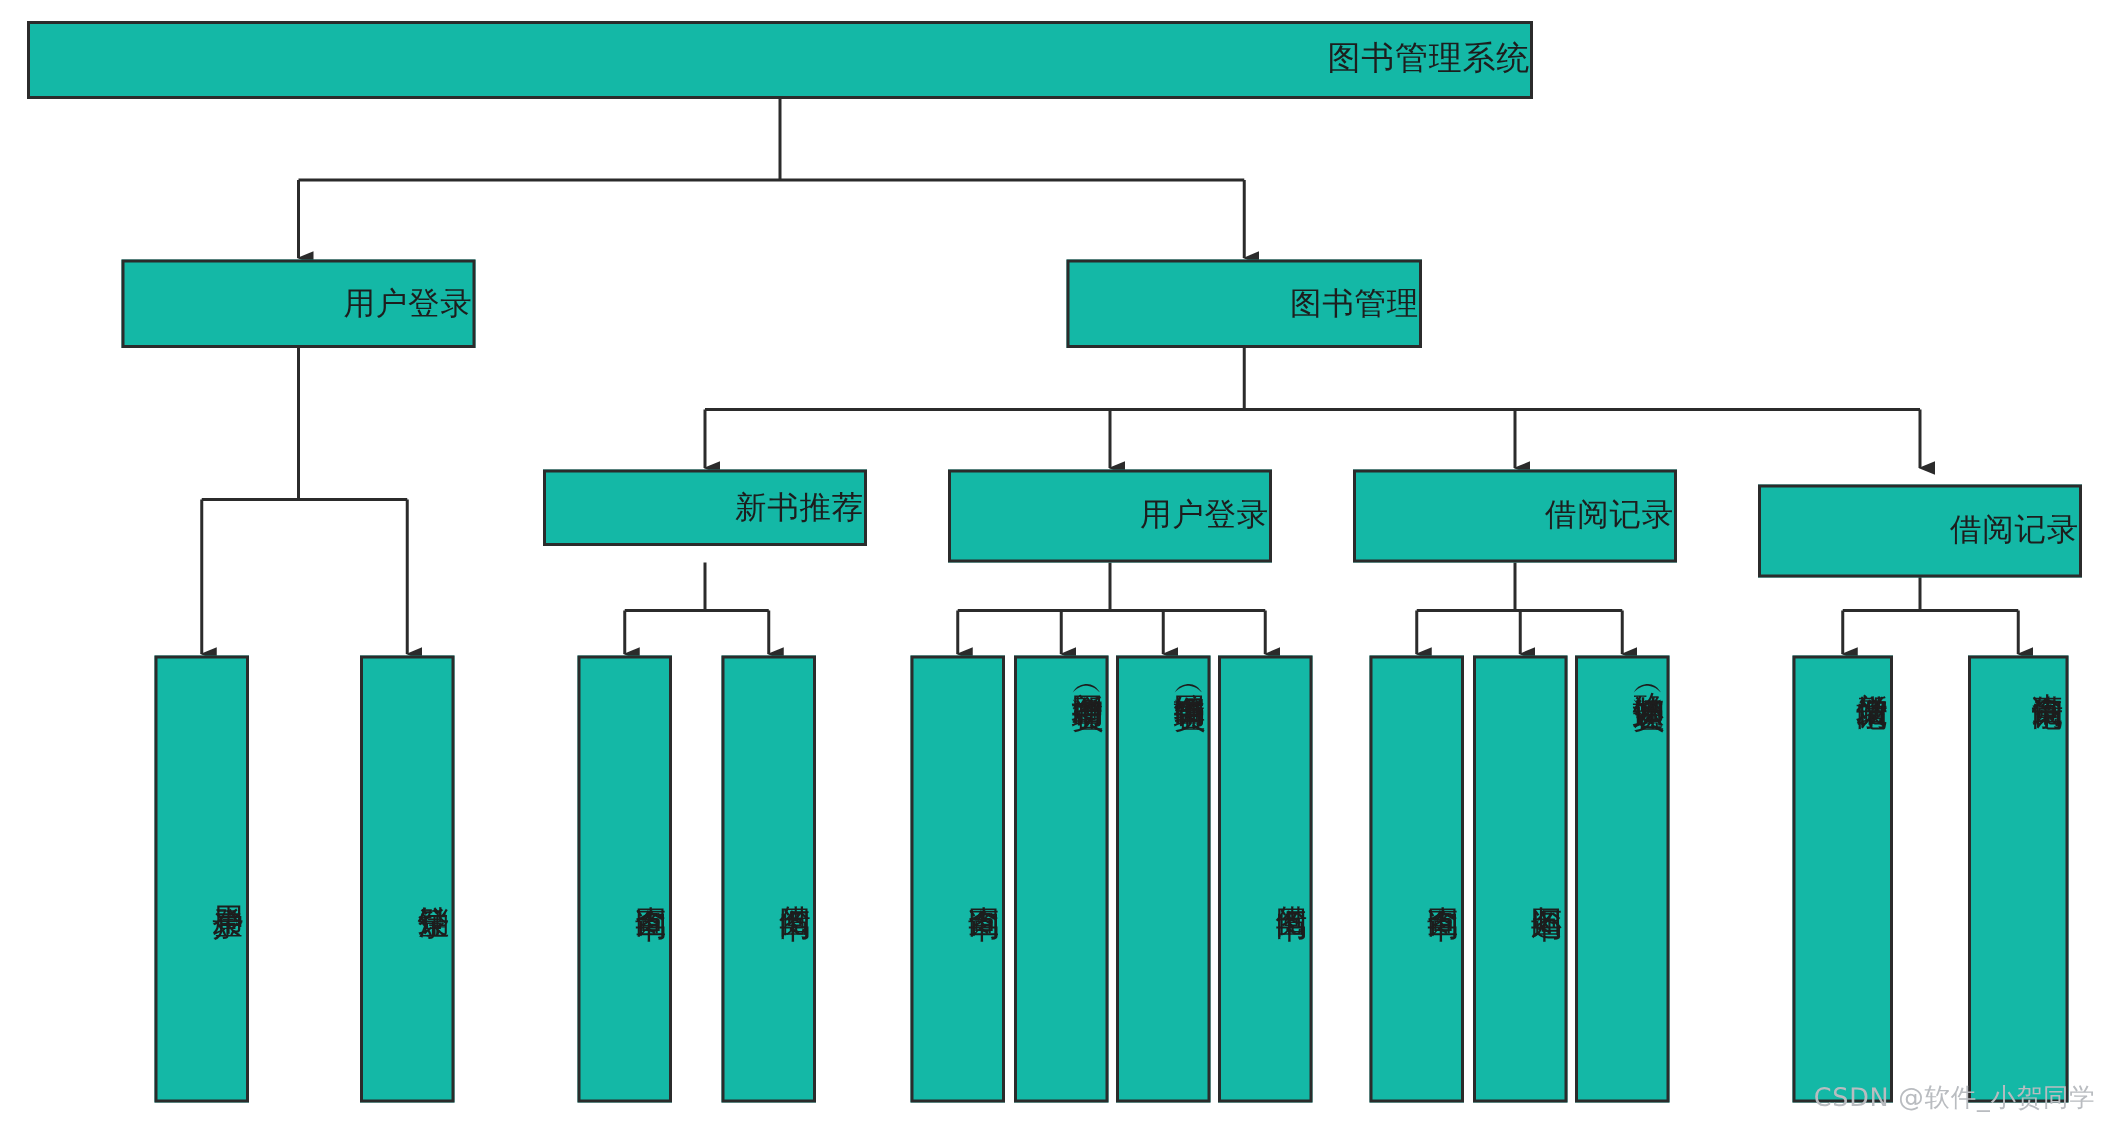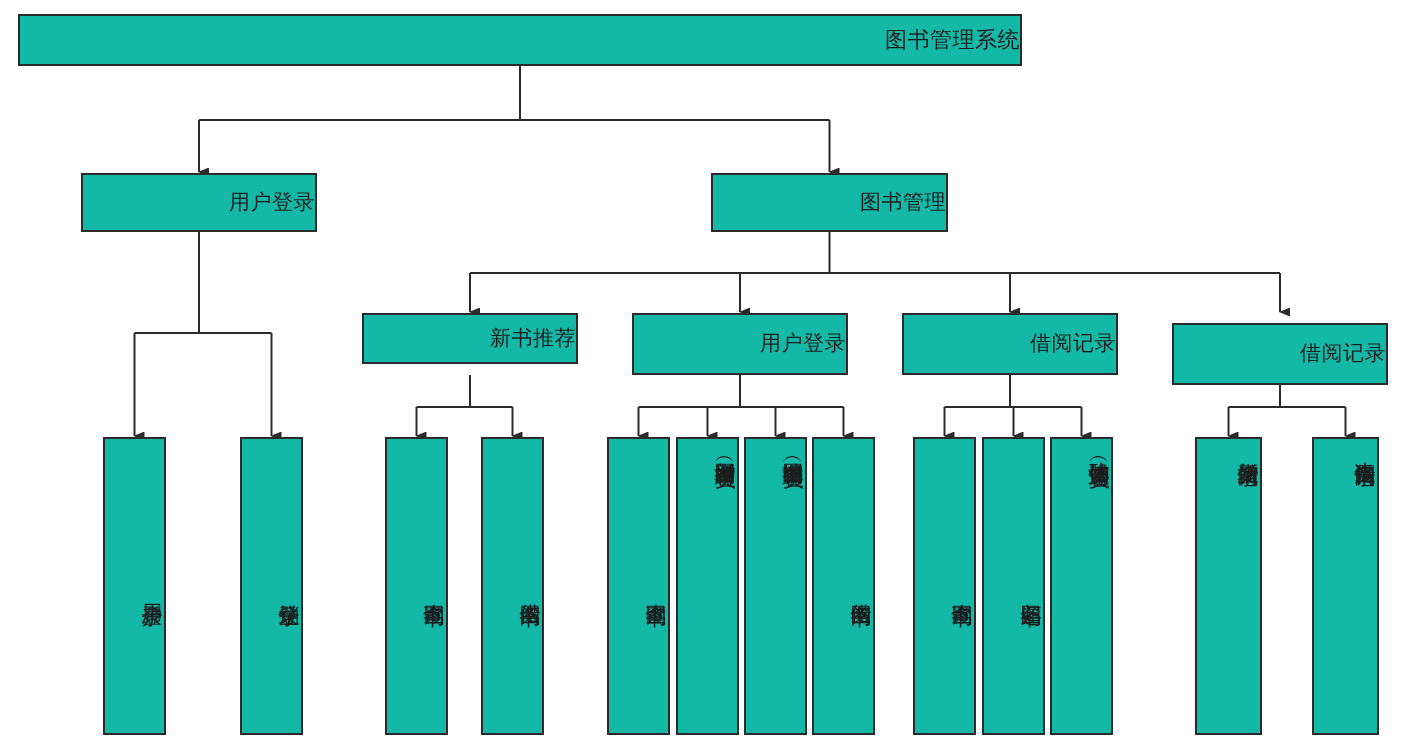--- a/index.html
+++ b/index.html
@@ -178,14 +178,15 @@
         <span class="node-label">确认归还（管理员）</span>
       </div>
       <div class="node leaf" style="left: 1195px; top: 437px; width: 67px; height: 298px;">
         <span class="node-label">新增借阅记录</span>
       </div>
       <div class="node leaf" style="left: 1312px; top: 437px; width: 67px; height: 298px;">
         <span class="node-label">查询借阅记录</span>
       </div>
     </div>
 
+  <div id="watermark">CSDN @软件_小贺同学</div>
 
 </div>
 
 </body></html>

